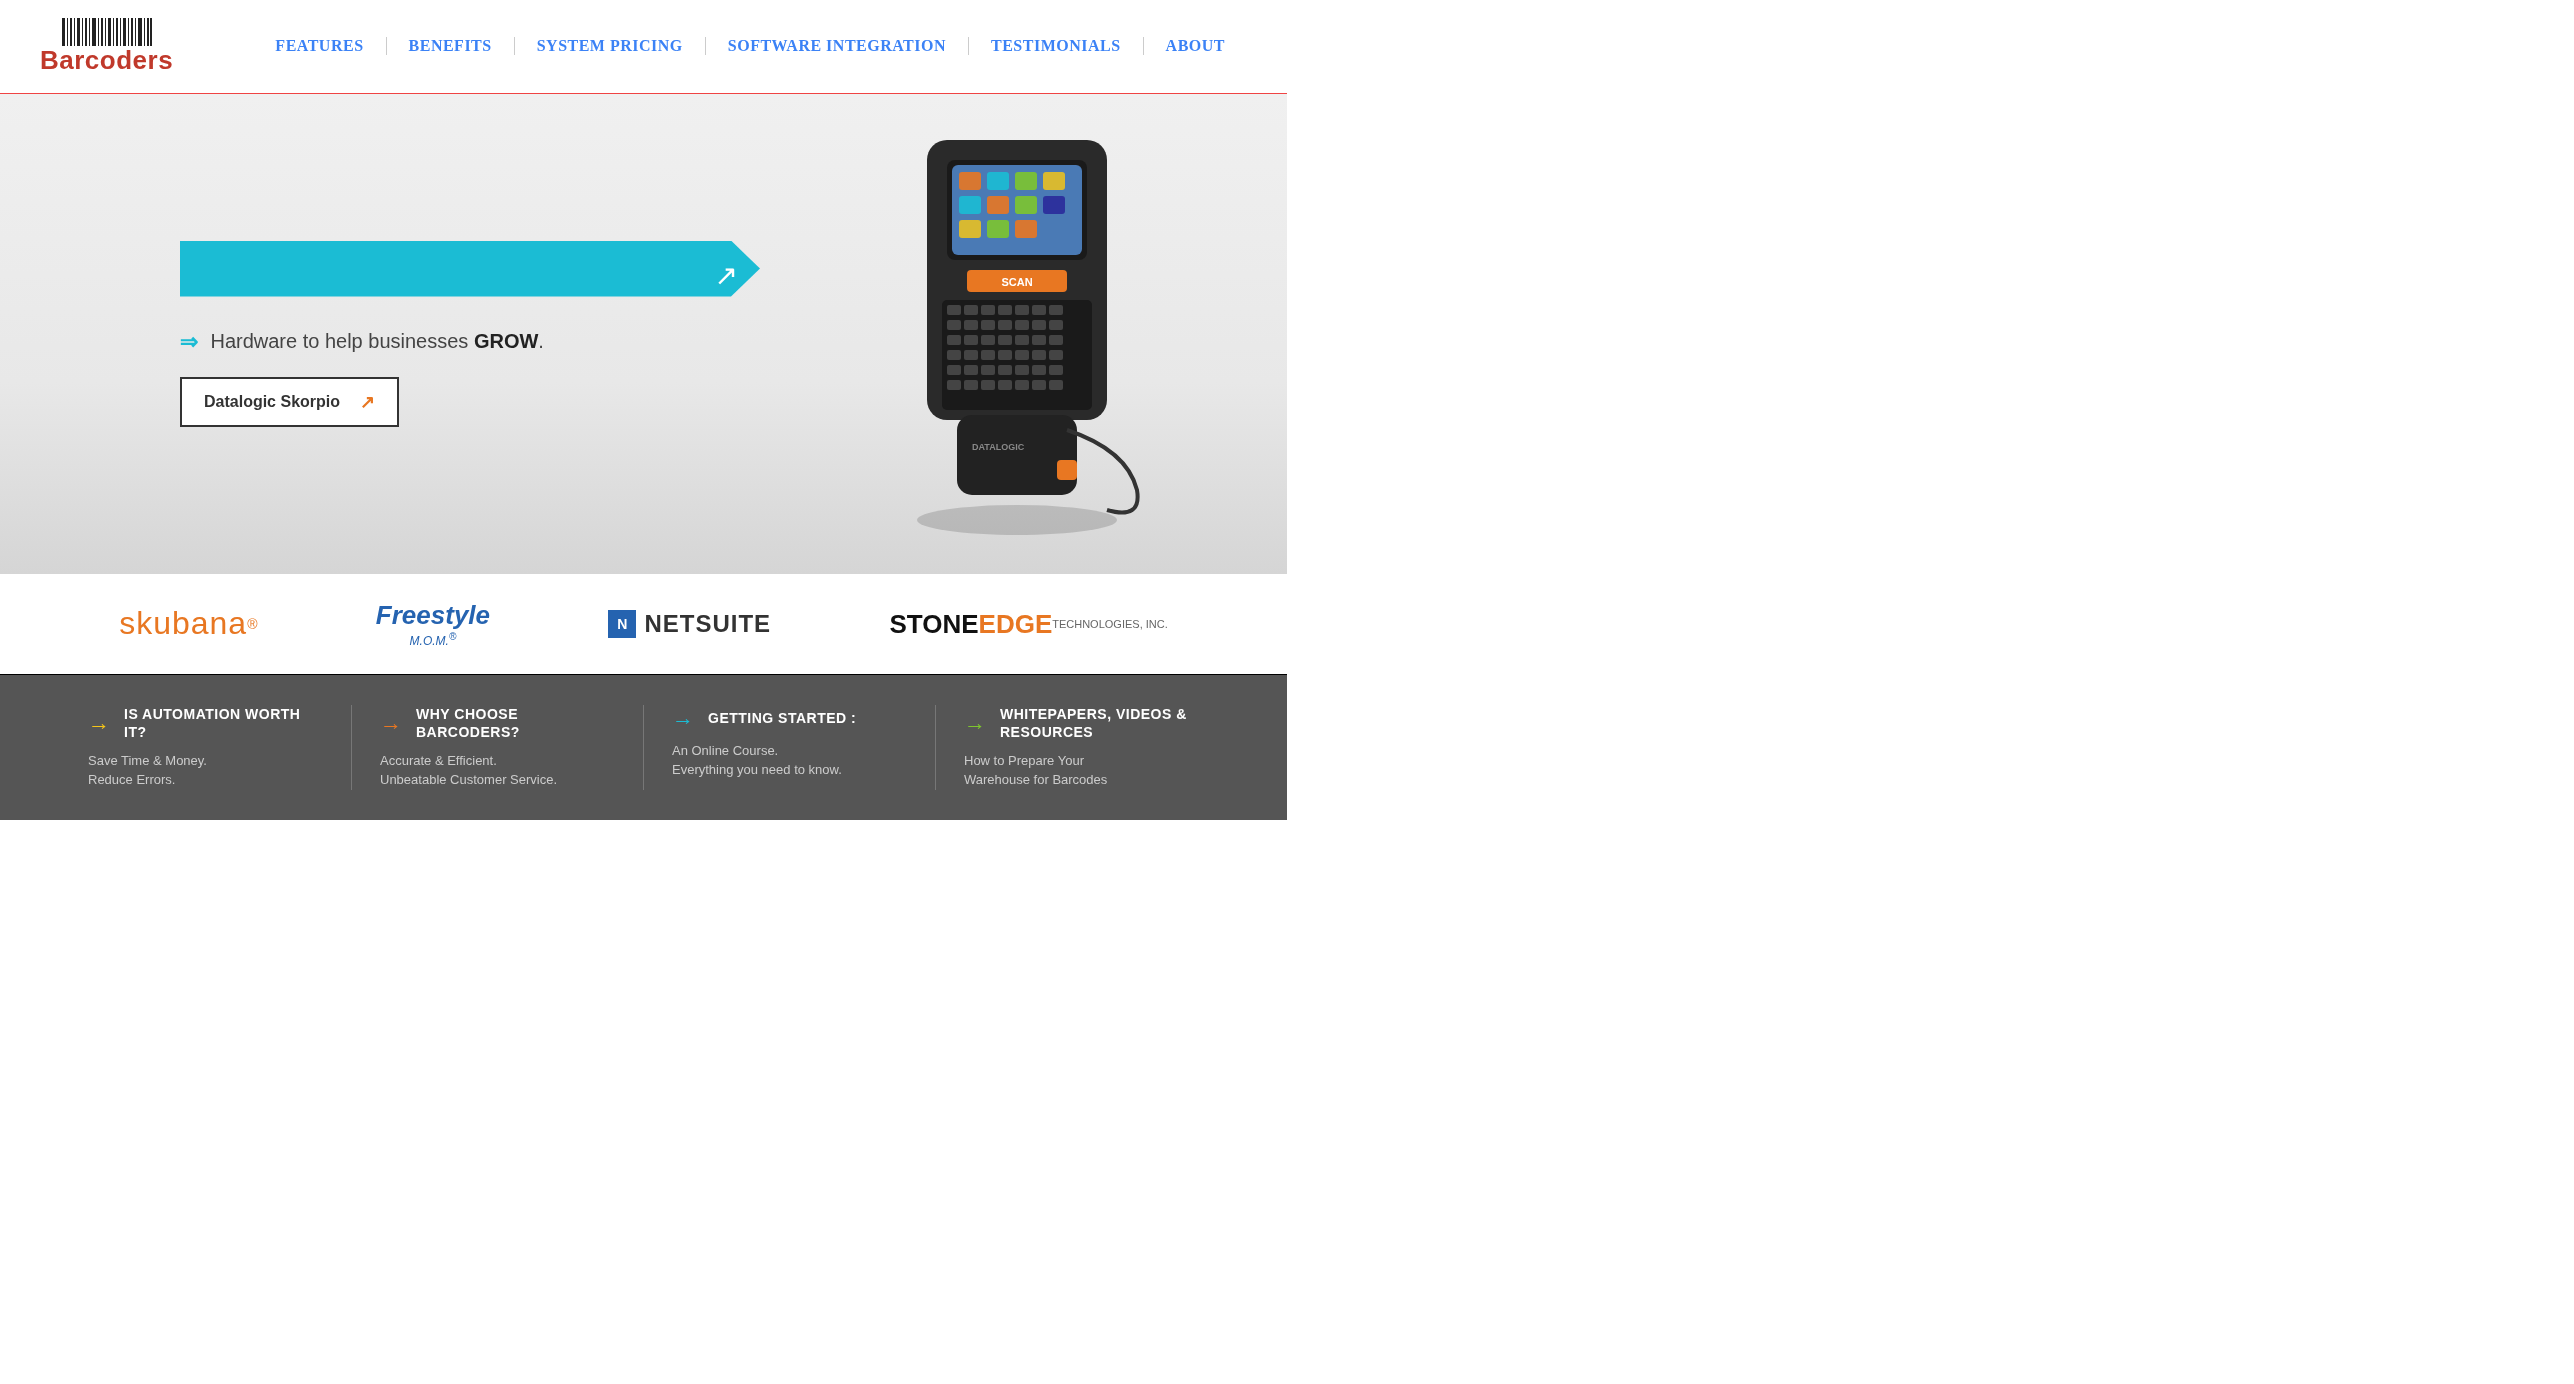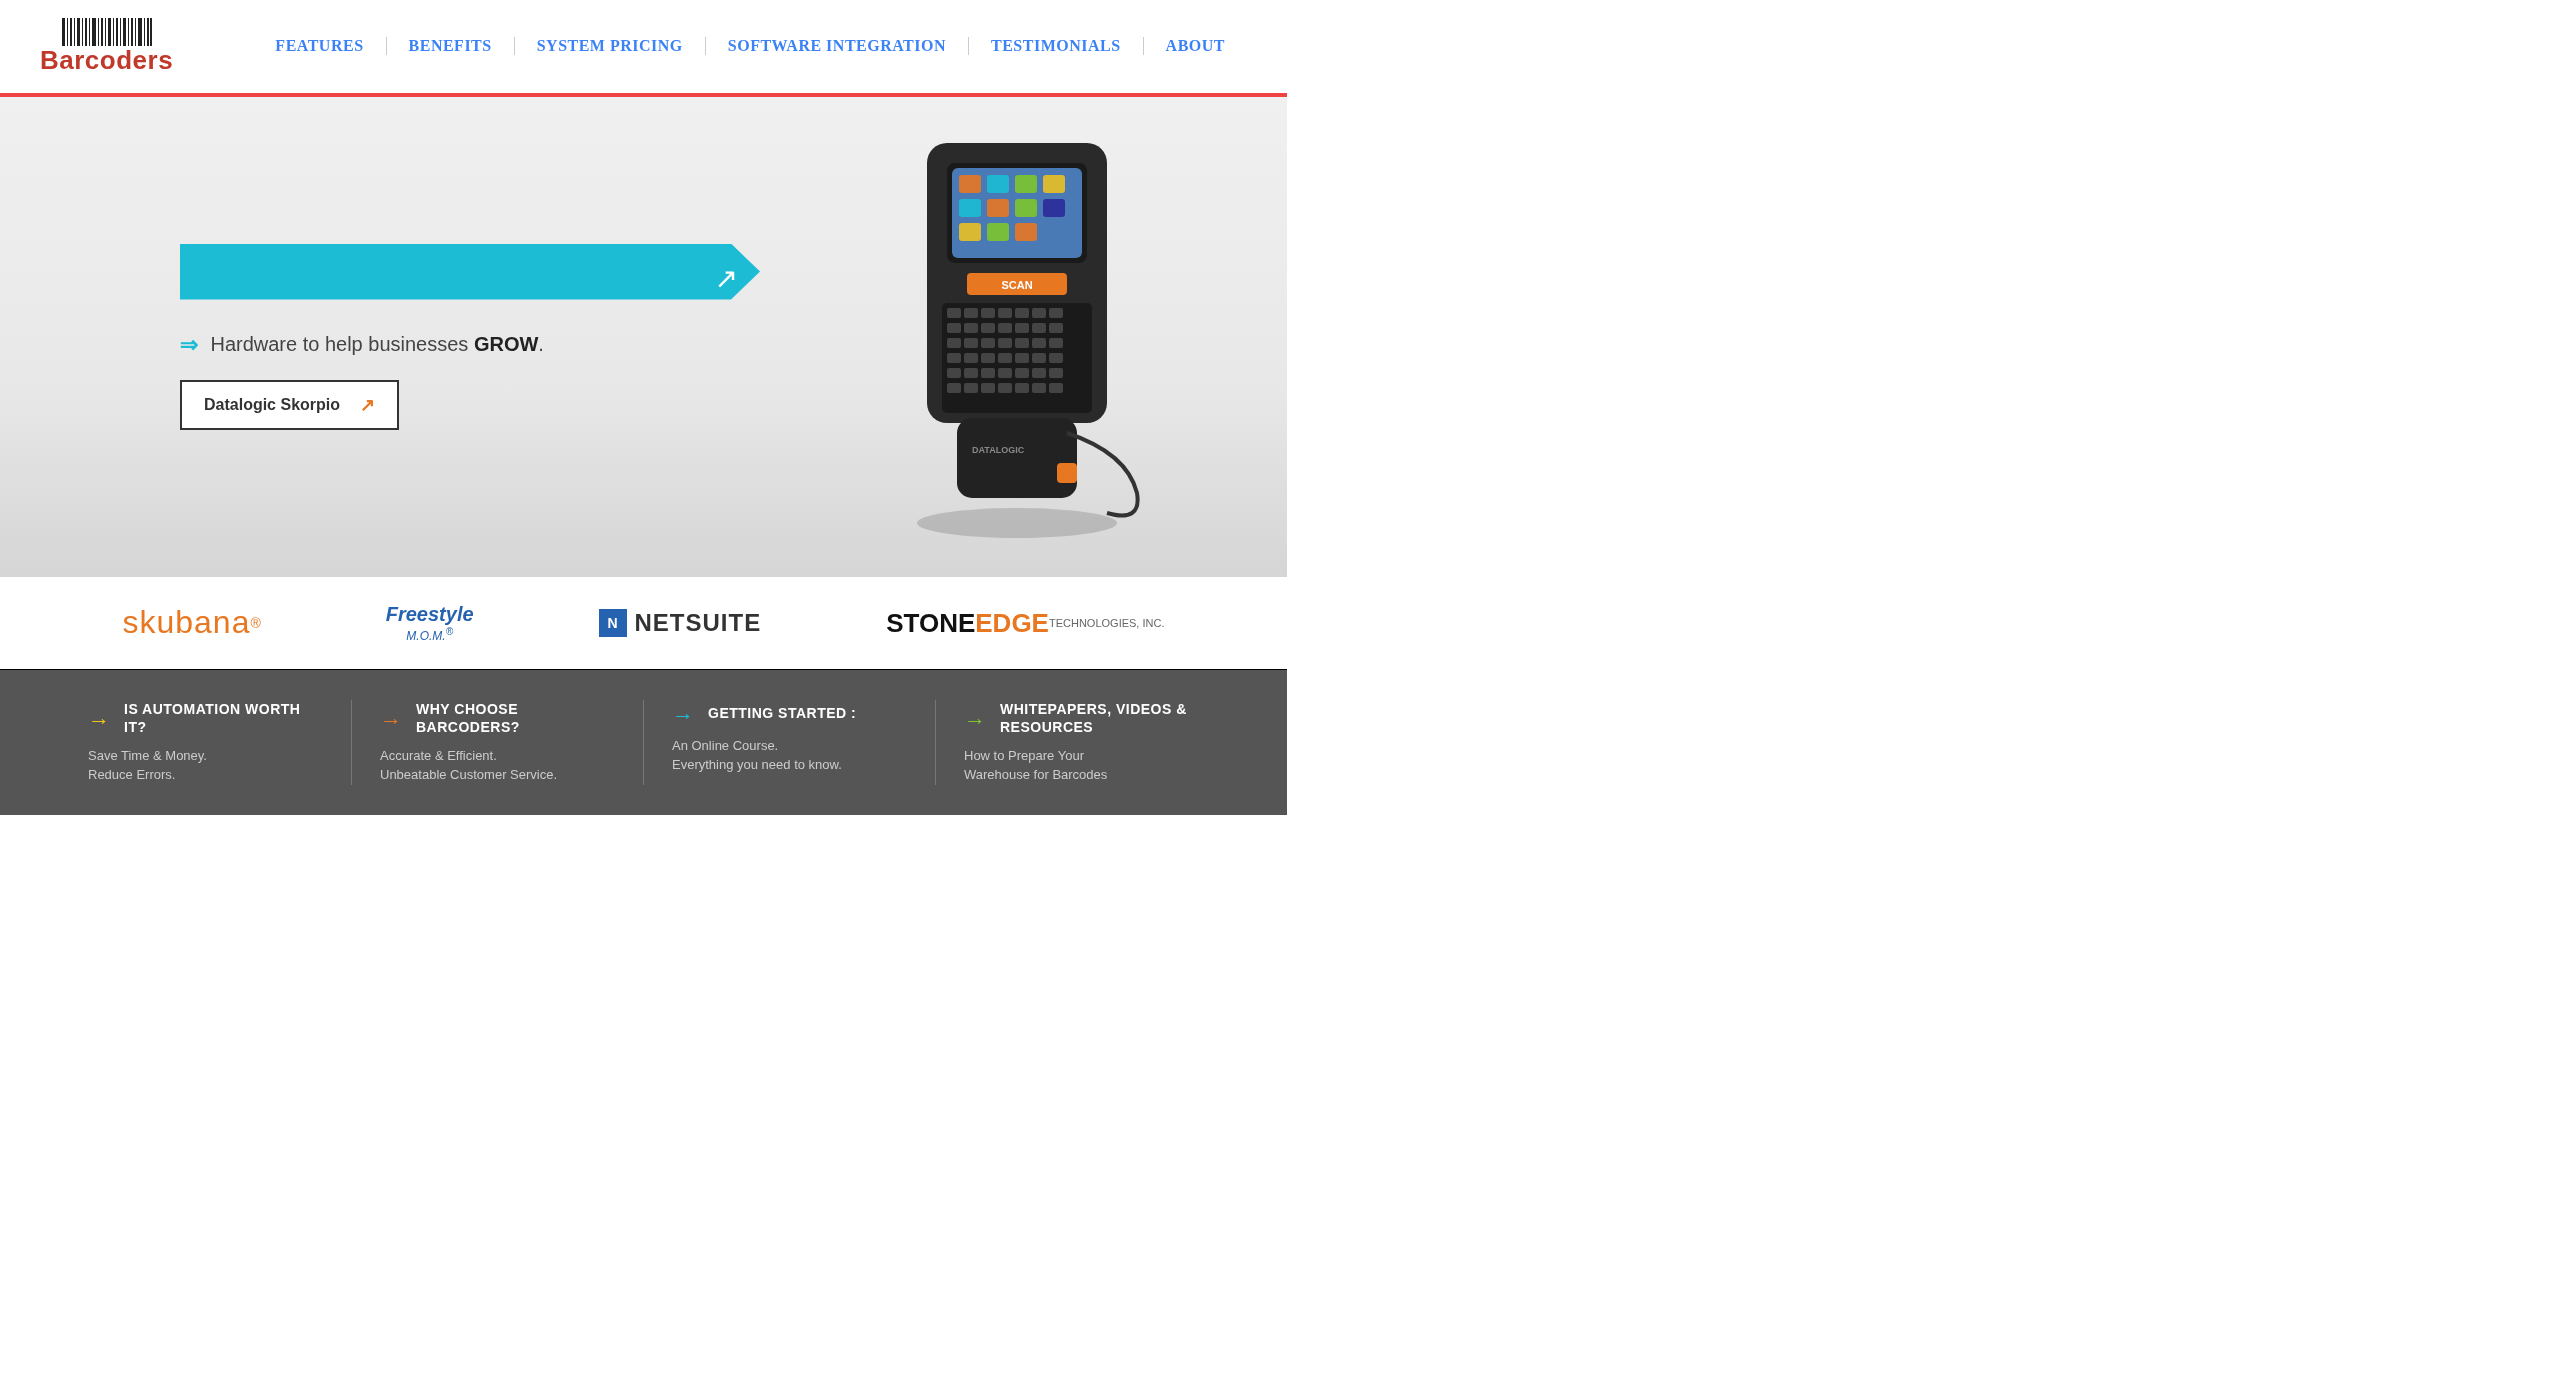--- a/index.html
+++ b/index.html
@@ -5,21 +5,21 @@
     * { margin: 0; padding: 0; box-sizing: border-box; }
     body { font-family: Arial, sans-serif; background: #fff; width: 1287px; overflow-x: hidden; }
 
     
     .header {
       display: flex;
       align-items: center;
       justify-content: space-between;
       padding: 18px 40px;
       background: #fff;
-      border-bottom: 4px solid #ef4444;
+      border-bottom: 1px solid #ef4444;
     }
     .logo-area {
       display: flex;
       flex-direction: column;
       align-items: center;
     }
     .barcode-svg {
       width: 90px;
       height: 28px;
       display: block;
@@ -165,21 +165,21 @@
       align-items: center;
       justify-content: center;
     }
     .skubana-text {
       font-size: 32px;
       font-weight: 300;
       color: #e87722;
       letter-spacing: 1px;
     }
     .freestyle-text {
-      font-size: 20px;
+      font-size: 26px;
       font-style: italic;
       font-weight: bold;
       color: #2563b0;
     }
     .freestyle-sub {
       font-size: 12px;
       color: #2563b0;
       font-style: italic;
       display: block;
       text-align: center;

